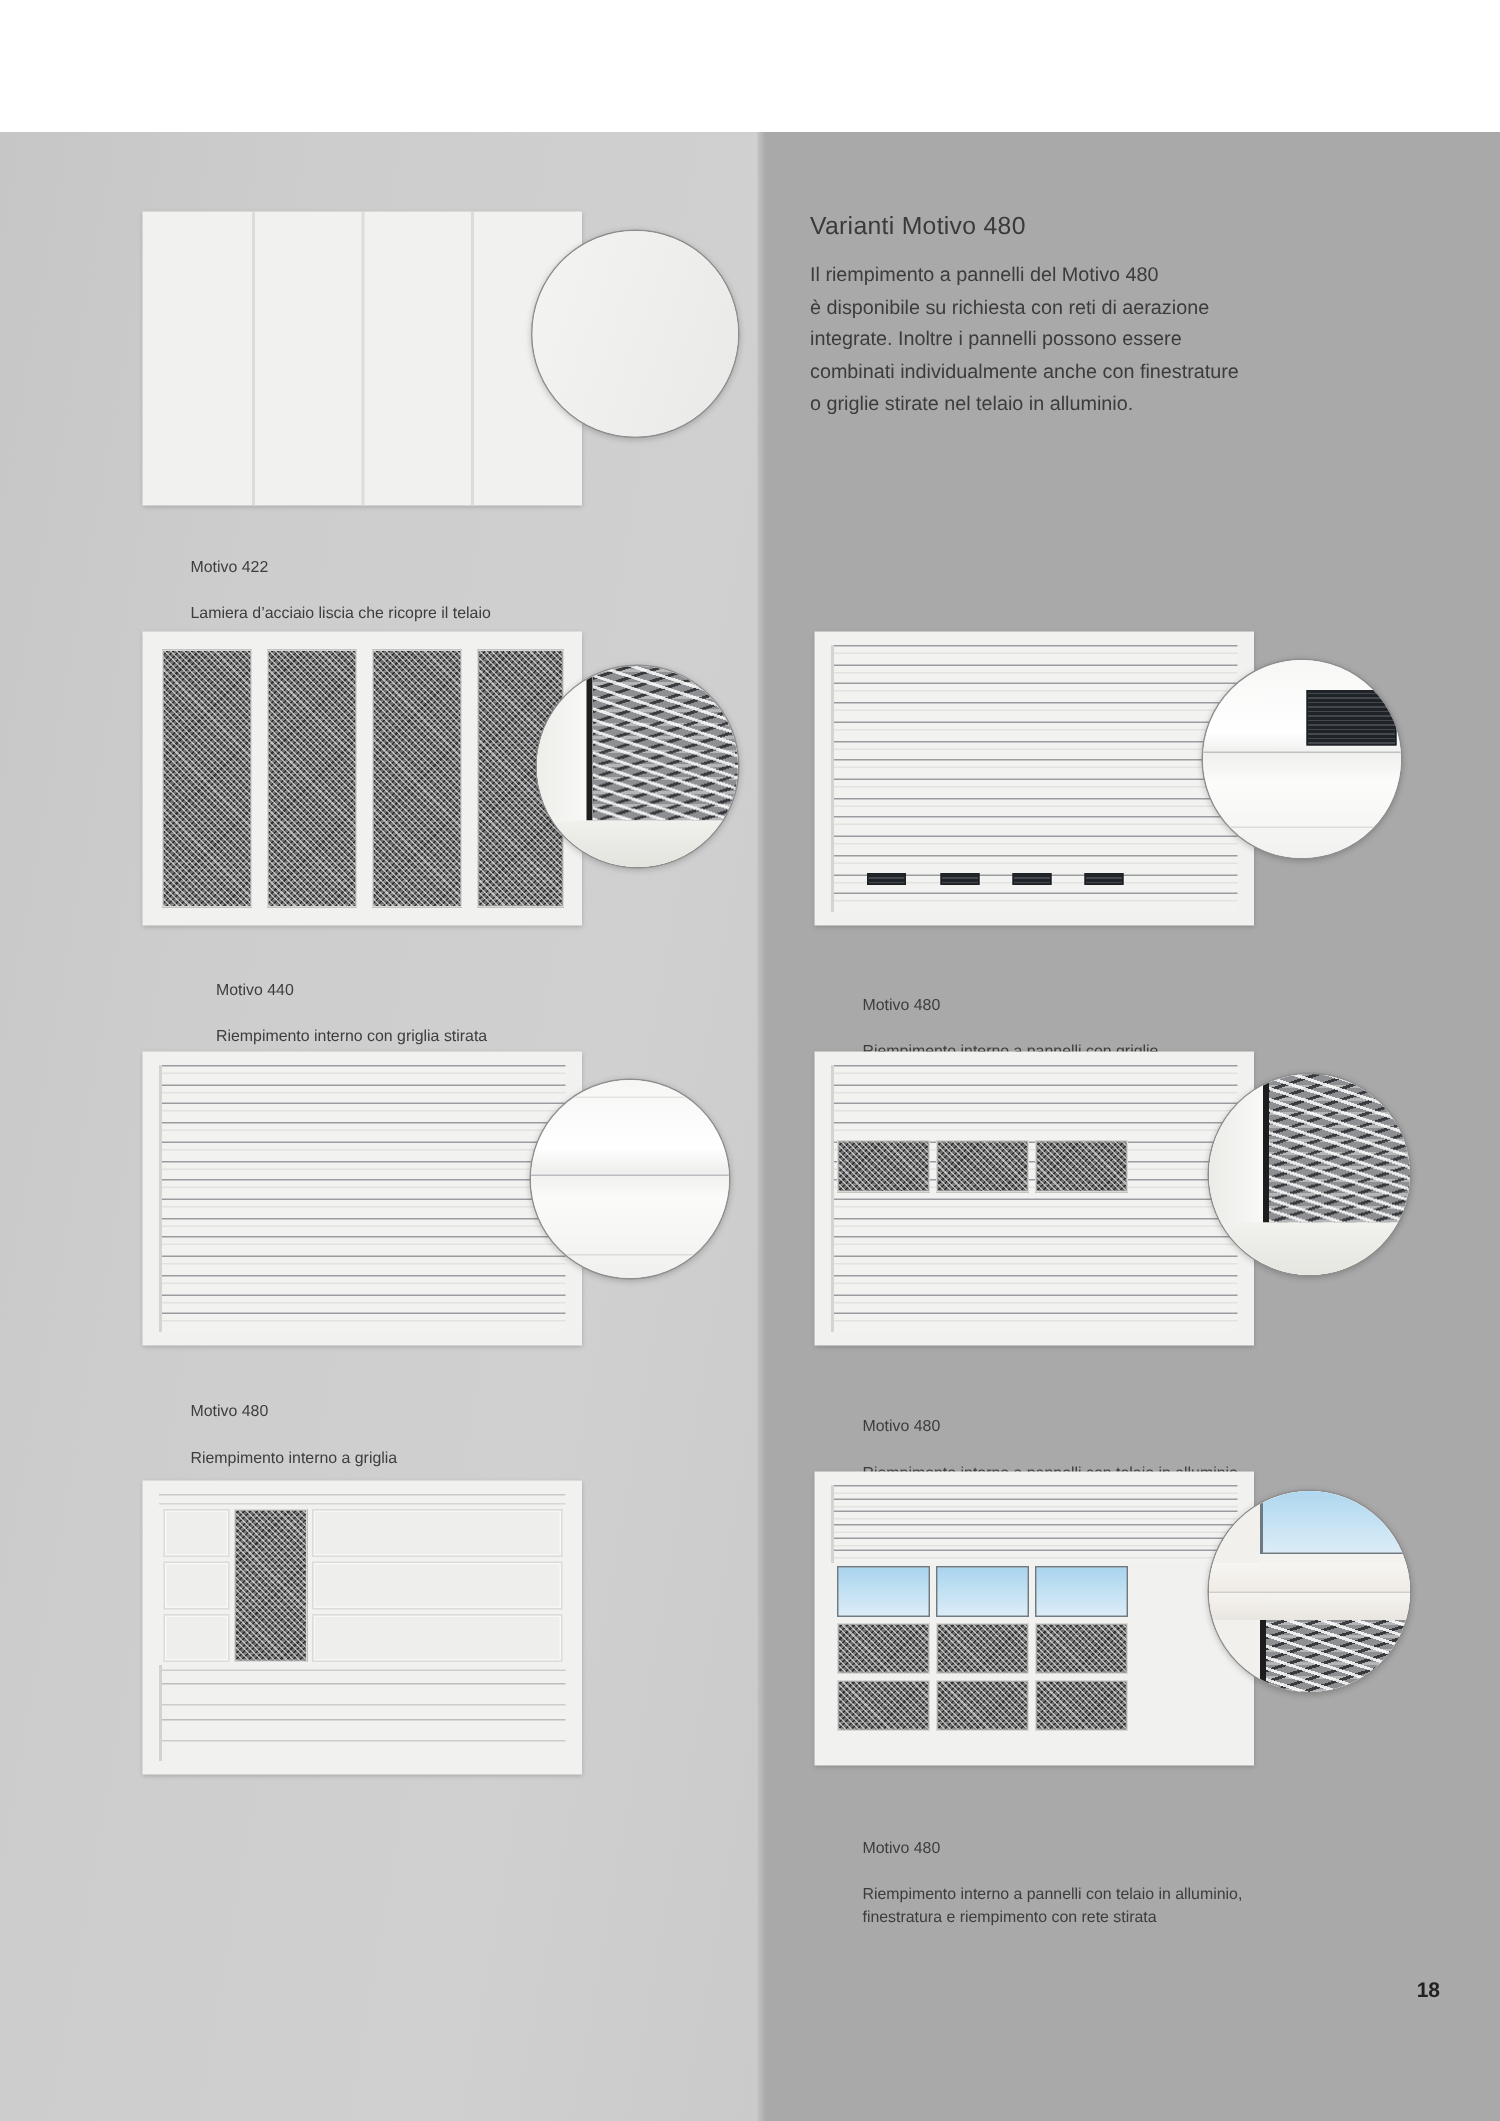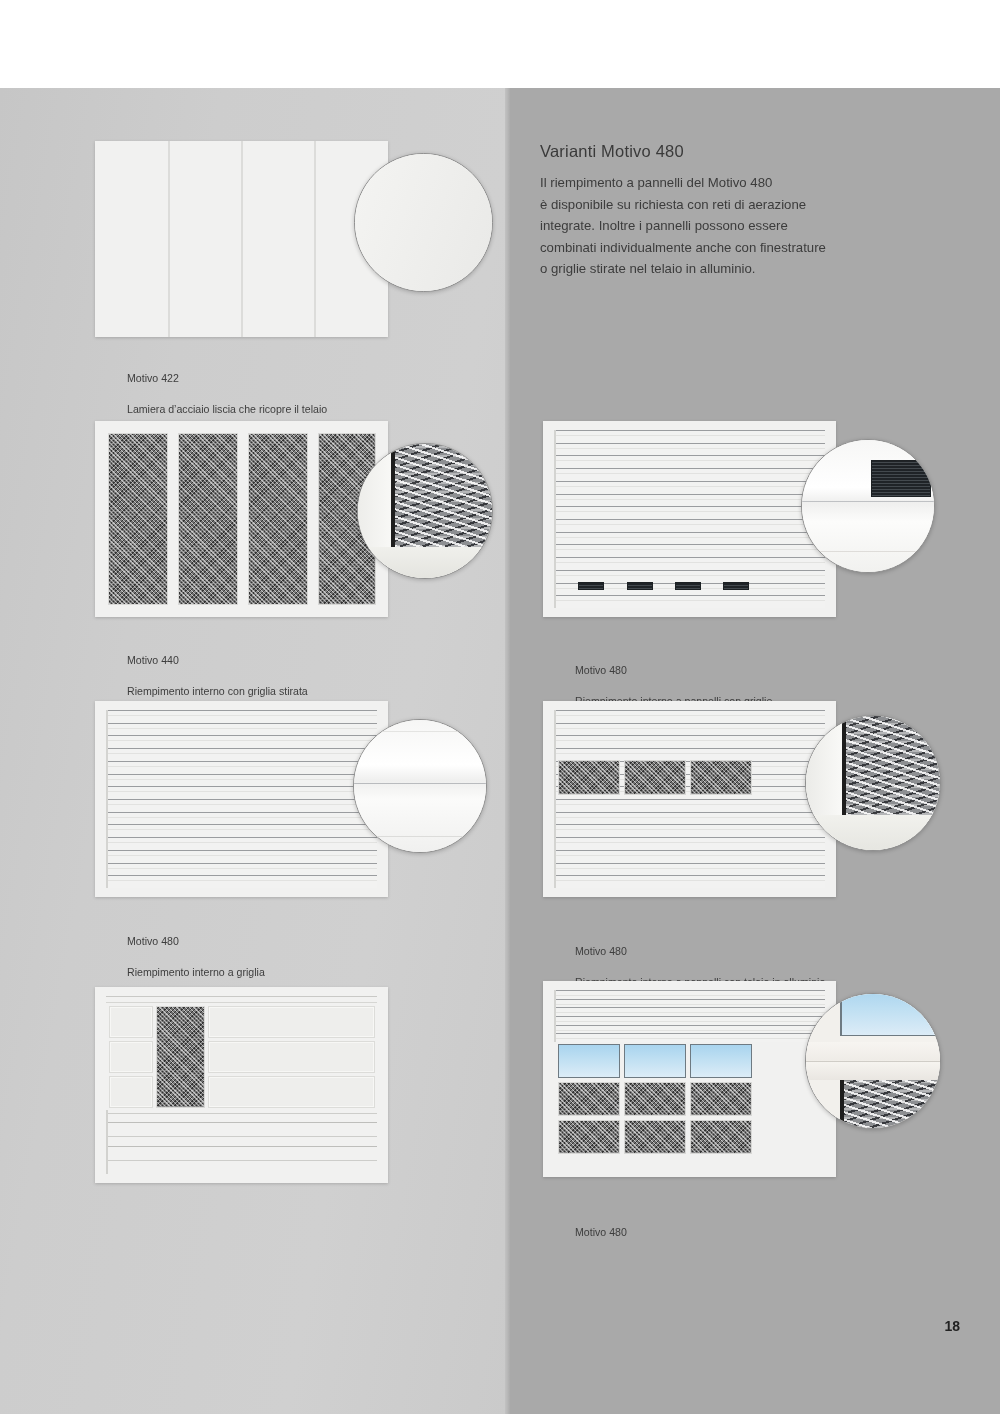--- a/index.html
+++ b/index.html
@@ -112,21 +112,21 @@
     </div>
     <div class="lens" style="left:262px;top:22px;width:134px;height:134px;">
       <div class="lens-inner" style="background:#f2f2ee;">
         <div style="position:absolute;left:0;top:0;width:33px;height:100%;background:linear-gradient(90deg,#ededea,#f8f8f6);"></div>
         <div style="position:absolute;left:33px;top:0;width:4px;height:77%;background:#1e1e1e;"></div>
         <div class="mesh-big" style="position:absolute;left:37px;top:0;right:0;height:77%;"></div>
         <div style="position:absolute;left:0;bottom:0;width:100%;height:23%;background:linear-gradient(180deg,#f0f0ec,#e4e4df);"></div>
       </div>
     </div>
   </div>
-  <div class="cap" style="left:95px;top:637px;width:330px;">
+  <div class="cap" style="left:112px;top:637px;width:330px;">
     <span class="t">Motivo 440</span>
     <span class="t">Riempimento interno con griglia stirata</span>
   </div>
 
   <div class="fig" style="left:95px;top:701px;width:400px;height:205px;">
     <div class="door pad" style="width:293px;height:196px;">
       <div class="inner">
         <div class="slatwrap" id="slats-a">
             <div class="slat" style="top: 0px;"></div>
             <div class="slat sub" style="top: 5px;"></div>
@@ -345,16 +345,18 @@
         <div style="position:absolute;left:0;right:0;top:36%;height:28%;background:linear-gradient(180deg,#f7f5f1,#efece7 48%,#f6f4f0 52%,#e9e6e1);"></div>
         <div style="position:absolute;left:0;right:0;top:50%;height:1px;background:#d0cdc7;"></div>
         <div style="position:absolute;left:0;top:64%;width:34px;height:36%;background:#f2f0ec;"></div>
         <div style="position:absolute;left:34px;top:64%;width:4px;height:36%;background:#1d1d1d;"></div>
         <div class="mesh-big" style="position:absolute;left:38px;top:64%;right:0;height:36%;"></div>
       </div>
     </div>
   </div>
   <div class="cap" style="left:543px;top:1209px;width:340px;">
     <span class="t">Motivo 480</span>
+    <span class="t">Riempimento interno a pannelli con telaio in alluminio,
+finestratura e riempimento con rete stirata</span>
   </div>
 
   <div class="pagenum">18</div>
 </div>
 
 </body></html>

